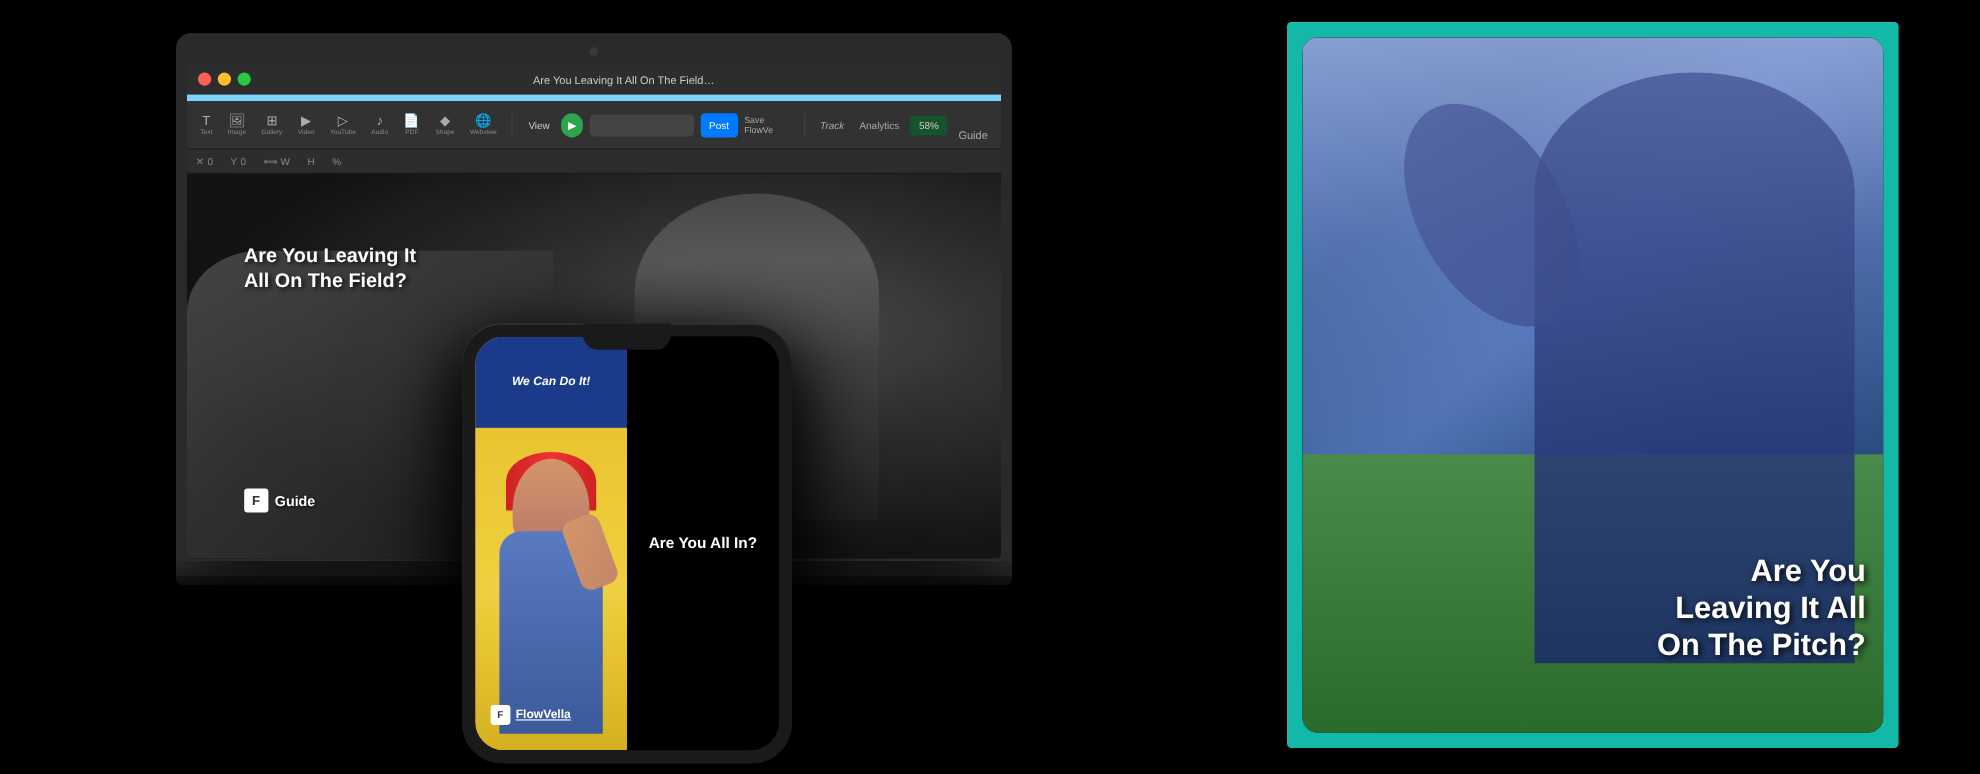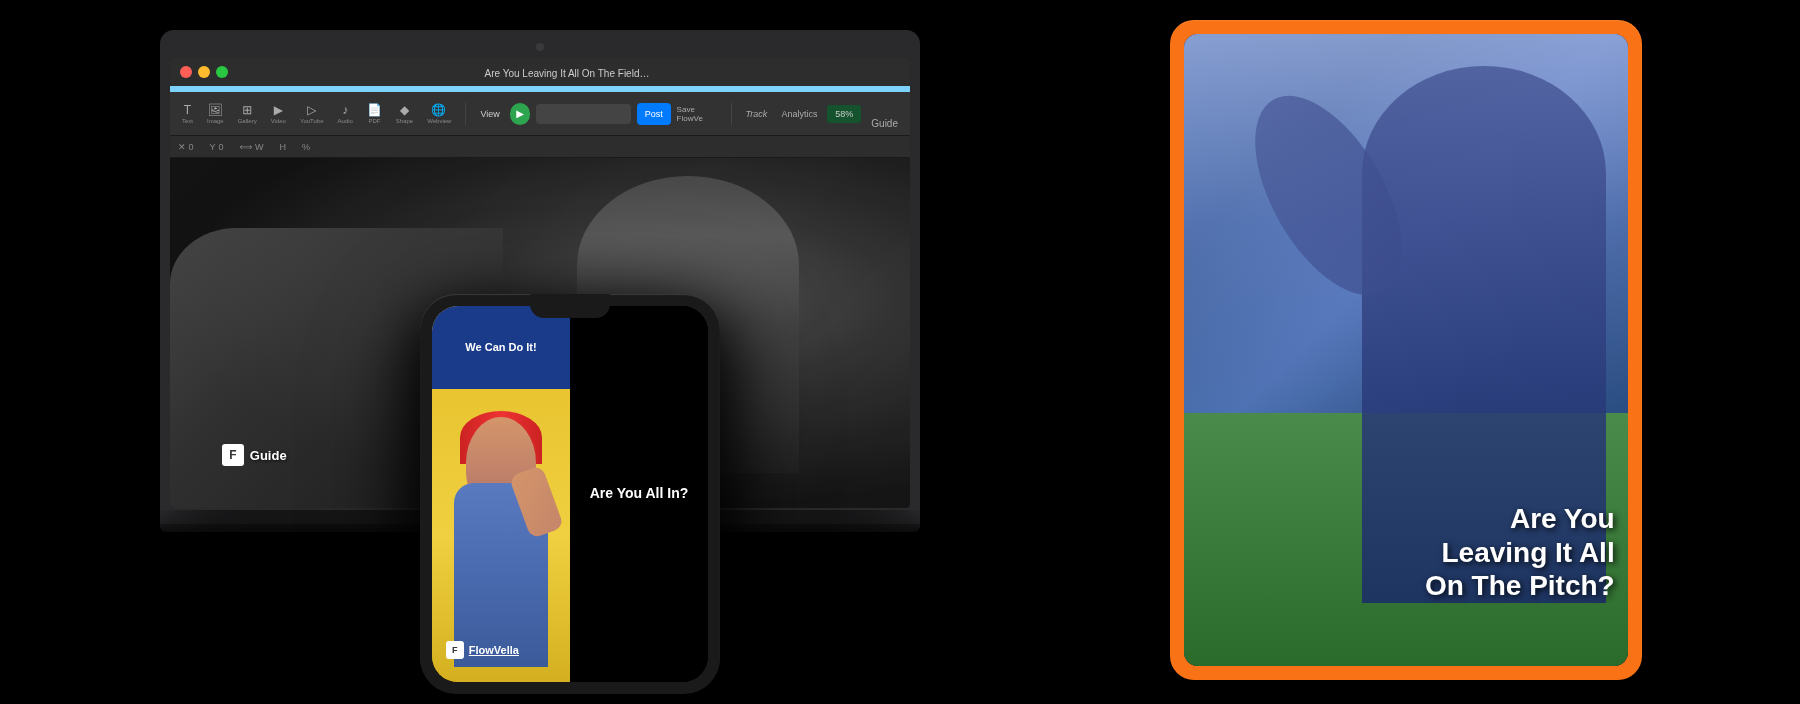--- a/index.html
+++ b/index.html
@@ -296,24 +296,24 @@
     .tablet {
       position: absolute;
       right: 50px;
       top: 20px;
       width: 580px;
       height: 660px;
       z-index: 3;
     }
 
     .tablet-body {
-      width: 472px;
+      width: 556px;
       height: 660px;
-      background: #f97316;
-      border-radius: 24px;
+      background: #14b8a6;
+      border-radius: 4px;
       padding: 14px;
       box-shadow: 0 30px 80px rgba(0,0,0,0.9), inset 0 1px 1px rgba(255,255,255,0.1);
       position: relative;
     }
 
     .tablet-screen {
       width: 100%;
       height: 100%;
       background: #000;
       border-radius: 14px;
@@ -450,20 +450,21 @@
       background: #000;
     }
 
     .poster-left {
       position: absolute;
       top: 0;
       left: 0;
       width: 50%;
       height: 100%;
       overflow: hidden;
+      font-style: italic;
     }
 
     .poster-bg-yellow {
       position: absolute;
       top: 0;
       left: 0;
       width: 100%;
       height: 100%;
       background: linear-gradient(135deg, #e8c430 0%, #f0d040 30%, #d4b020 60%, #c8a010 100%);
     }
@@ -740,20 +741,26 @@
 
       <div class="editor-content">
         <div class="editor-canvas">
           <div class="slide-preview">
 
             <div class="rugby-bg"></div>
             <div class="rugby-photo"></div>
             <div class="rugby-figures-left"></div>
             <div class="rugby-figure"></div>
 
+            <div class="slide-text-overlay">
+              <div class="slide-main-text">
+                <span style="white-space: pre-line;">Are You Leaving It
+All On The Field?</span>
+              </div>
+            </div>
 
             <div class="slide-logo">
               <div class="flowvella-icon">F</div>
               <span class="flowvella-name">Guide</span>
             </div>
           </div>
         </div>
       </div>
 
     </div>

